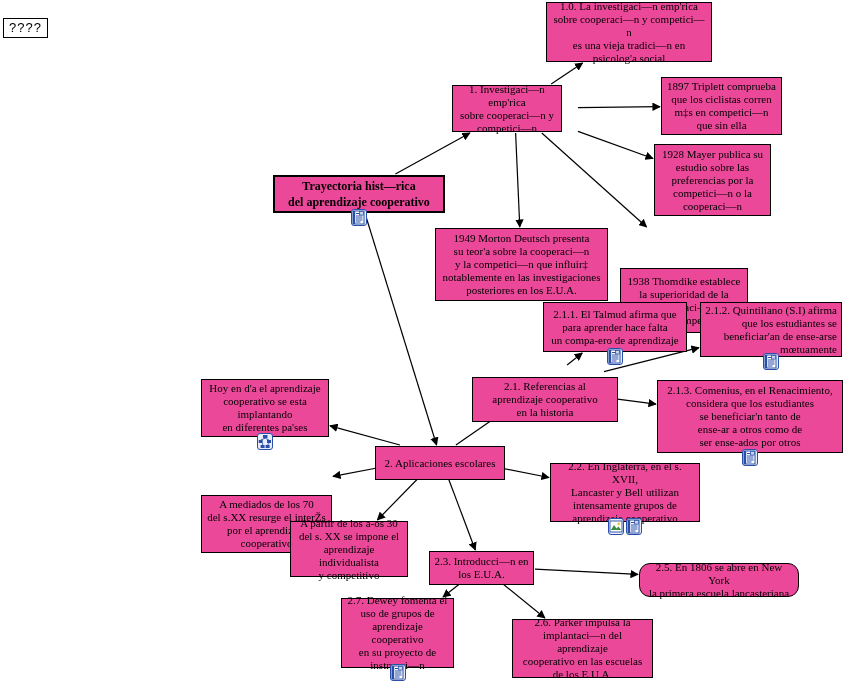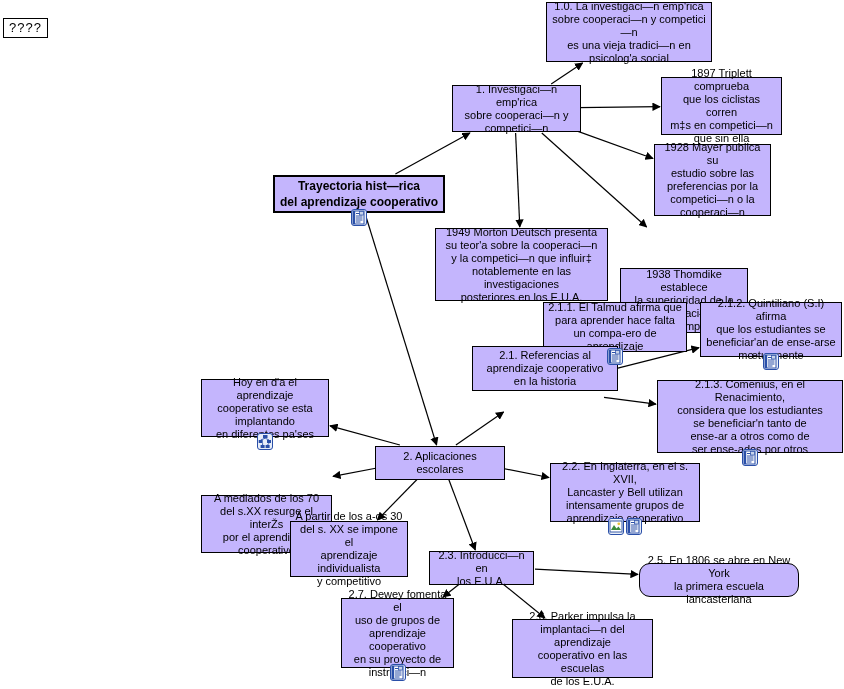--- a/index.html
+++ b/index.html
@@ -20,31 +20,32 @@
     left: 0;
     top: 0;
     width: 844px;
     height: 689px;
     pointer-events: none;
   }
   .node {
     position: absolute;
     box-sizing: border-box;
     border: 1px solid #000000;
-    background: #c4b5fd;
+    background: #ec4899;
     color: #000000;
     font-size: 11px;
     line-height: 13px;
     text-align: center;
     display: flex;
     align-items: center;
     justify-content: center;
     padding: 16px 4px;
     white-space: pre-line;
     z-index: 5;
+    font-family: Liberation Serif, serif;
   }
   .node.root {
     font-weight: bold;
     font-size: 12px;
     line-height: 16px;
     border-width: 2px;
   }
   .placeholder-box {
     position: absolute;
     border: 1px solid #000000;
@@ -108,21 +109,21 @@
         <line x1="501.8" y1="583.0" x2="544.9" y2="618.0" marker-end="url(#arrow)"></line>
         <line x1="460.7" y1="583.0" x2="443.0" y2="597.0" marker-end="url(#arrow)"></line>
       </g>
   </svg>
 
   <div id="node-layer">
       <div class="node" style="left: 546px; top: 2px; width: 166px; height: 60px;">1.0. La investigaci—n emp'rica
 sobre cooperaci—n y competici—n
 es una vieja tradici—n en
 psicolog'a social</div>
-      <div class="node" style="left: 452px; top: 85px; width: 129px; height: 47px;">1. Investigaci—n emp'rica
+      <div class="node" style="left: 452px; top: 85px; width: 110px; height: 47px;">1. Investigaci—n emp'rica
 sobre cooperaci—n y
 competici—n</div>
       <div class="node" style="left: 661px; top: 77px; width: 121px; height: 58px;">1897 Triplett comprueba
 que los ciclistas corren
 m‡s en competici—n
 que sin ella</div>
       <div class="node" style="left: 654px; top: 144px; width: 117px; height: 72px;">1928 Mayer publica su
 estudio sobre las
 preferencias por la
 competici—n o la
@@ -166,41 +167,41 @@
               <rect x="4" y="3" width="6" height="1"></rect>
               <rect x="4" y="5.5" width="6.5" height="1"></rect>
               <rect x="4" y="7.5" width="6.5" height="1"></rect>
               <rect x="4" y="9.5" width="6.5" height="1"></rect>
               <rect x="4" y="11.5" width="4.5" height="1"></rect>
             </g>
             <rect x="7.6" y="1.6" width="4" height="3.4" fill="#c8d4ea" stroke="#2a4fa8" stroke-width="0.7"></rect>
           </svg>
         </span>
       </div>
-      <div class="node" style="left: 700px; top: 302px; width: 142px; height: 55px;">2.1.2. Quintiliano (S.I) afirma
+      <div class="node" style="left: 700px; top: 302px; width: 142px; height: 55px; text-align: right;">2.1.2. Quintiliano (S.I) afirma
 que los estudiantes se
 beneficiar'an de ense-arse
 mœtuamente</div>
       <div class="badges" style="left: 763px; top: 353px;">
         <span class="badge">
           <svg width="14" height="15" viewBox="0 0 14 15">
             <rect x="1" y="1" width="11" height="13" fill="#ffffff" stroke="#2a4fa8" stroke-width="1"></rect>
             <rect x="1" y="1" width="2.2" height="13" fill="#2a4fa8"></rect>
             <g fill="#2a4fa8">
               <rect x="4" y="3" width="6" height="1"></rect>
               <rect x="4" y="5.5" width="6.5" height="1"></rect>
               <rect x="4" y="7.5" width="6.5" height="1"></rect>
               <rect x="4" y="9.5" width="6.5" height="1"></rect>
               <rect x="4" y="11.5" width="4.5" height="1"></rect>
             </g>
             <rect x="7.6" y="1.6" width="4" height="3.4" fill="#c8d4ea" stroke="#2a4fa8" stroke-width="0.7"></rect>
           </svg>
         </span>
       </div>
-      <div class="node" style="left: 472px; top: 346px; width: 146px; height: 45px;">2.1. Referencias al
+      <div class="node" style="left: 472px; top: 377px; width: 146px; height: 45px;">2.1. Referencias al
 aprendizaje cooperativo
 en la historia</div>
       <div class="node" style="left: 657px; top: 380px; width: 186px; height: 73px;">2.1.3. Comenius, en el Renacimiento,
 considera que los estudiantes
 se beneficiar'n tanto de
 ense-ar a otros como de
 ser ense-ados por otros</div>
       <div class="badges" style="left: 742px; top: 449px;">
         <span class="badge">
           <svg width="14" height="15" viewBox="0 0 14 15">

